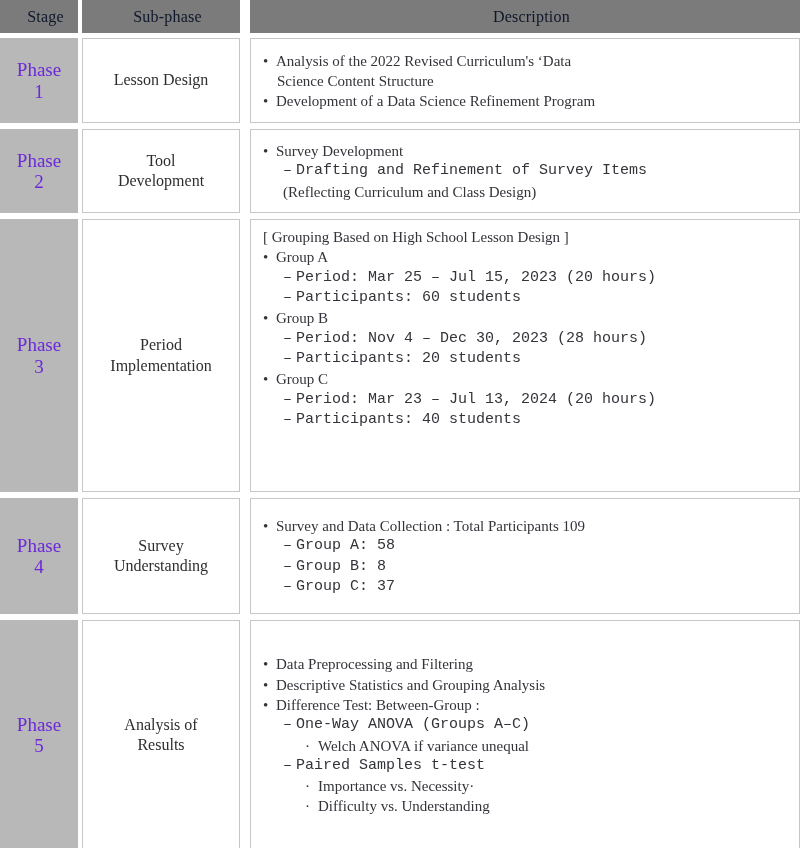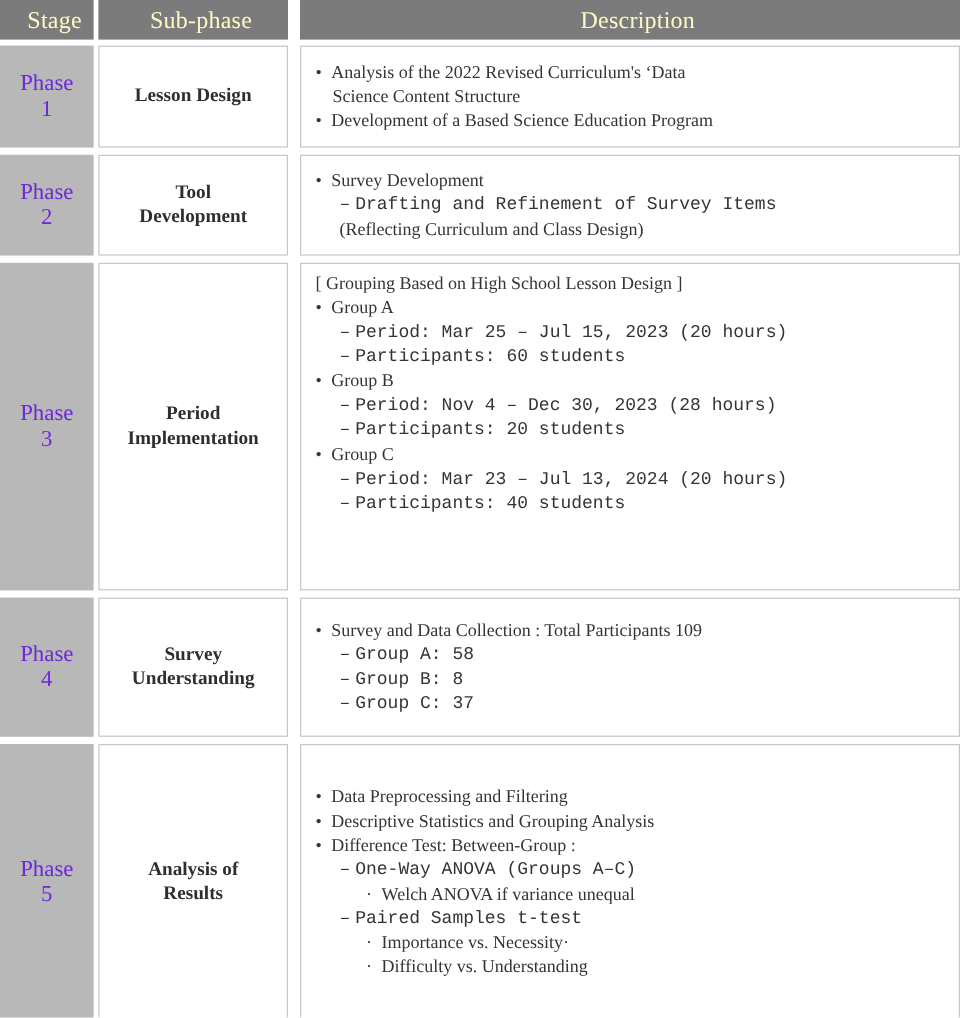--- a/index.html
+++ b/index.html
@@ -30,25 +30,25 @@
   }
 
   
   .header-row {
     height: 33px;
     flex: 0 0 33px;
     margin-bottom: 5px;
   }
   .header-cell {
     background: #7b7b7b;
-    color: #fef9c3;
+    color: #0f172a;
     display: flex;
     align-items: center;
     justify-content: center;
-    font-size: 20px;
+    font-size: 16px;
     line-height: 1;
     letter-spacing: 0.2px;
     box-sizing: border-box;
     padding-left: 13px;
   }
   .col-stage  { flex: 0 0 78px; }
   .col-sub    { flex: 0 0 158px; margin-left: 4px; }
   .col-desc   { flex: 1 1 auto;  margin-left: 10px; }
 
   
@@ -81,21 +81,20 @@
     display: flex;
     flex-direction: column;
     align-items: center;
     justify-content: center;
     text-align: right;
     font-size: 16px;
     line-height: 1.28;
     color: #2e2e2e;
     box-sizing: border-box;
     padding: 2px 4px;
-    font-weight: bold;
   }
 
   .desc-cell {
     background: #ffffff;
     border: 1px solid #c6c6c6;
     box-sizing: border-box;
     padding: 7px 8px 6px 10px;
     display: flex;
     flex-direction: column;
     justify-content: center;
@@ -133,21 +132,21 @@
         <div class="stage-cell col-stage">
           <span>Phase</span>
           <span class="ph-num">1</span>
         </div>
         <div class="sub-cell col-sub">
           <div>Lesson Design</div>
         </div>
         <div class="desc-cell col-desc">
           <div class="line lvl-bullet"><span class="bullet-mark">•</span><span>Analysis of the 2022 Revised Curriculum's ‘Data</span></div>
           <div class="line lvl-wrap"><span>Science Content Structure</span></div>
-          <div class="line lvl-bullet"><span class="bullet-mark">•</span><span>Development of a Based Science Education Program</span></div>
+          <div class="line lvl-bullet"><span class="bullet-mark">•</span><span>Development of a Data Science Refinement Program</span></div>
         </div>
       </div>
       <div class="row body-row r2">
         <div class="stage-cell col-stage">
           <span>Phase</span>
           <span class="ph-num">2</span>
         </div>
         <div class="sub-cell col-sub">
           <div>Tool</div>
           <div>Development</div>

